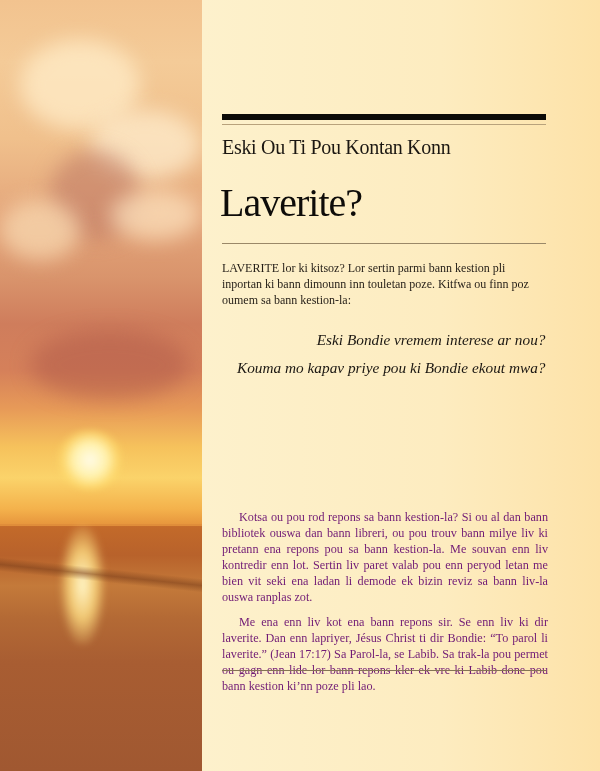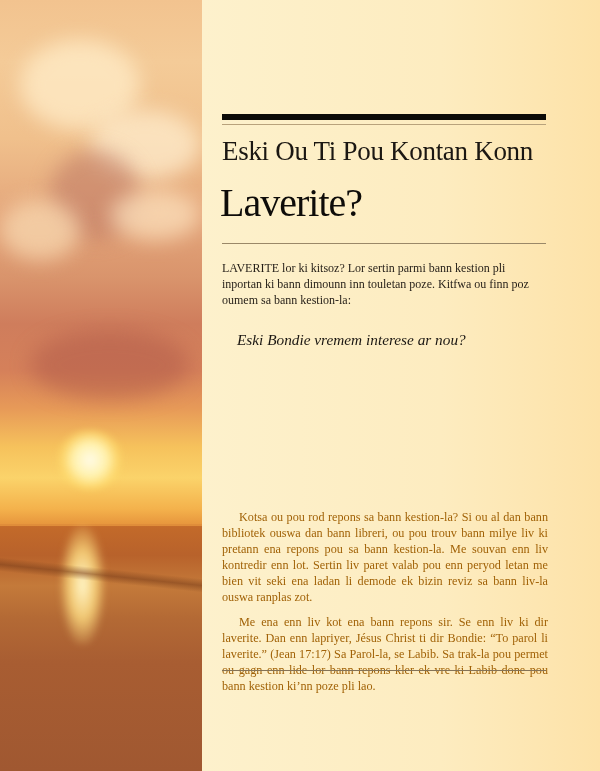--- a/index.html
+++ b/index.html
@@ -39,39 +39,39 @@
     position: absolute; left: 202px; top: 0; width: 398px; height: 771px;
     background: linear-gradient(90deg, #fdf1cc 0%, #fdecc0 60%, #fde2a8 100%);
   }
   .rule-thick { position: absolute; left: 222px; top: 114px; width: 324px; height: 6px; background: #0c0b08; }
   .rule-thin-1 { position: absolute; left: 222px; top: 124px; width: 324px; height: 1px; background: #b8a27c; }
   .rule-thin-2 { position: absolute; left: 222px; top: 243px; width: 324px; height: 1px; background: #9a8868; }
   .rule-thin-3 { position: absolute; left: 222px; top: 670px; width: 324px; height: 1px; background: #857356; }
 
   .kicker {
     position: absolute; left: 222px; top: 136px; width: 340px;
-    font-size: 27px; color: #1b1712; letter-spacing: -0.3px; white-space: nowrap;
+    font-size: 20px; color: #1b1712; letter-spacing: -0.3px; white-space: nowrap;
   }
   .title {
     position: absolute; left: 220px; top: 168px;
     font-size: 40px; color: #0e0c09; letter-spacing: -1px; line-height: 70px; white-space: nowrap;
   }
   .intro {
     position: absolute; left: 222px; top: 260px; width: 326px;
     font-size: 12px; line-height: 16px; color: #231d16;
   }
   .questions {
     position: absolute; left: 237px; top: 330px; margin: 0; padding: 0; list-style: none; text-align: right;
   }
   .questions li {
     font-style: italic; font-size: 15.3px; color: #1b1712; height: 28px; line-height: 20px; white-space: nowrap;
   }
   .body-text {
     position: absolute; left: 222px; top: 509px; width: 326px;
-    font-size: 12.2px; line-height: 16px; color: #a16207; text-align: justify;
+    font-size: 12.2px; line-height: 16px; color: #701a75; text-align: justify;
   }
   .body-text p { margin: 0 0 9px 0; text-indent: 17px; }
 </style>
 </head>
 <body>
 
 <div class="photo">
   <div class="cloud" style="left:20px;top:40px;width:120px;height:90px;background:rgba(255,236,200,0.75);"></div>
   <div class="cloud" style="left:90px;top:110px;width:110px;height:70px;background:rgba(255,240,210,0.7);"></div>
   <div class="cloud" style="left:50px;top:150px;width:90px;height:90px;background:rgba(190,120,100,0.55);"></div>
@@ -91,20 +91,21 @@
 
 <div class="kicker">Eski Ou Ti Pou Kontan Konn</div>
 <div class="title">Laverite?</div>
 
 <div class="rule-thin-2"></div>
 
 <div class="intro">LAVERITE lor ki kitsoz? Lor sertin parmi bann kestion pli inportan ki bann dimounn inn touletan poze. Kitfwa ou finn poz oumem sa bann kestion-la:</div>
 
 <ul class="questions">
   <li>Eski Bondie vremem interese ar nou?</li>
+  <li>Kouma mo kapav priye pou ki Bondie ekout mwa?</li>
 </ul>
 
 <div class="body-text">
   <p>Kotsa ou pou rod repons sa bann kestion-la? Si ou al dan bann bibliotek ouswa dan bann libreri, ou pou trouv bann milye liv ki pretann ena repons pou sa bann kestion-la. Me souvan enn liv kontredir enn lot. Sertin liv paret valab pou enn peryod letan me bien vit seki ena ladan li demode ek bizin reviz sa bann liv-la ouswa ranplas zot.</p>
   <p>Me ena enn liv kot ena bann repons sir. Se enn liv ki dir laverite. Dan enn lapriyer, Jésus Christ ti dir Bondie: “To parol li laverite.” (Jean 17:17) Sa Parol-la, se Labib. Sa trak-la pou permet ou gagn enn lide lor bann repons kler ek vre ki Labib done pou bann kestion ki’nn poze pli lao.</p>
 </div>
 
 <div class="rule-thin-3"></div>
 
 </body></html>

